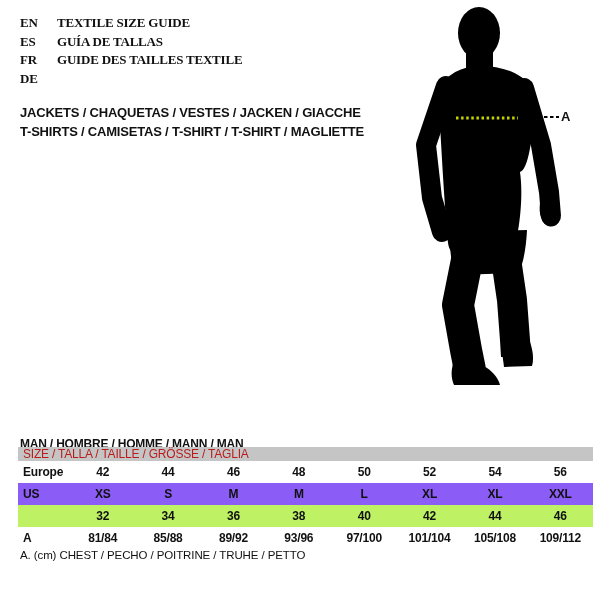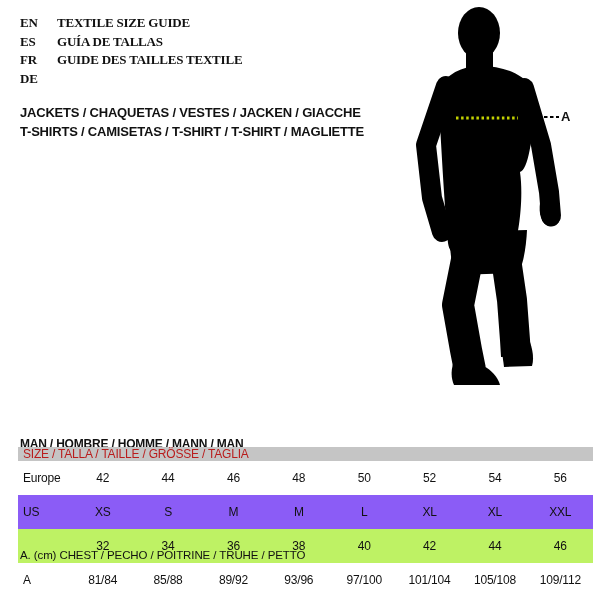--- a/index.html
+++ b/index.html
@@ -23,22 +23,22 @@
   
   .figure-svg{top:0;left:0;}
   .measure-label{top:109px;left:561px;font-size:13px;font-weight:bold;}
 
   
   .man-heading{top:421px;left:20px;font-size:12px;font-weight:bold;letter-spacing:-0.2px;margin-top:16px;}
 
   
   .size-table{top:447px;left:18px;width:575px;font-size:12px;letter-spacing:-0.2px;}
   .t-header{height:14px;line-height:14px;padding-left:5px;color:#b91c1c;}
-  .t-row{display:grid;grid-template-columns:52px repeat(8,1fr);height:34px;
-    line-height:17px;align-items:center;}
+  .t-row{display:grid;grid-template-columns:52px repeat(8,1fr);height:22px;
+    line-height:17px;align-items:center;font-weight:bold;}
   .t-rowlabel{padding-left:5px;text-align:left;}
   .t-cell{text-align:center;}
 
   
   .footnote{top:549px;left:20px;font-size:11.5px;font-weight:normal;letter-spacing:-0.1px;}
 </style>
 </head>
 <body>
 
 <div class="abs lang-list">

